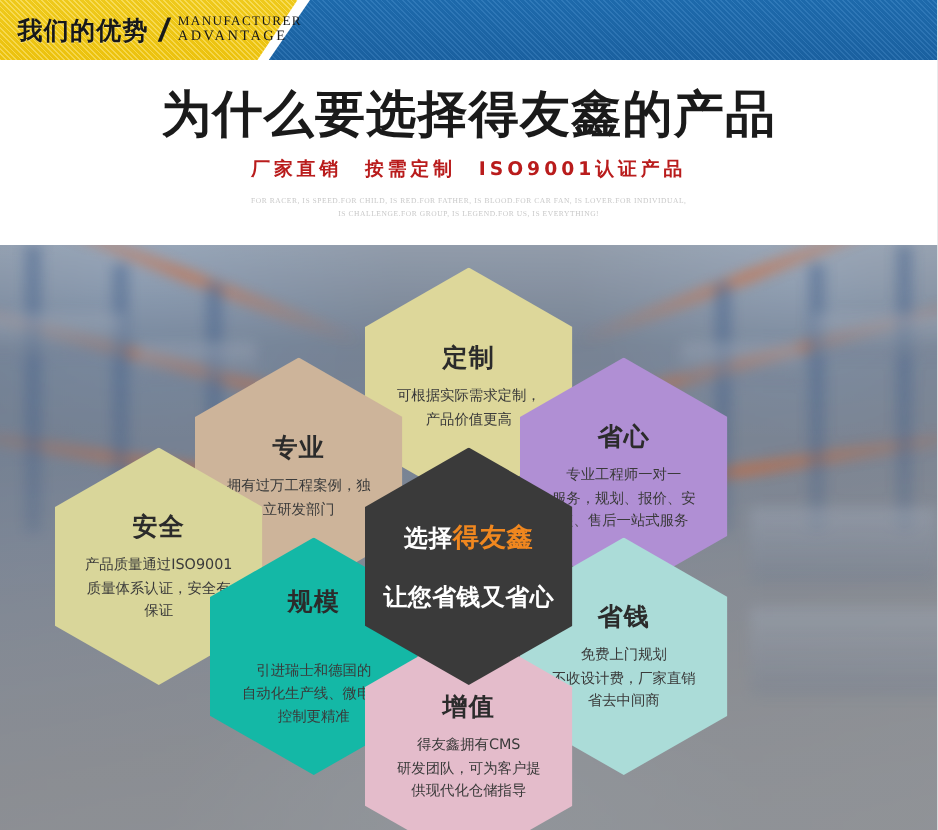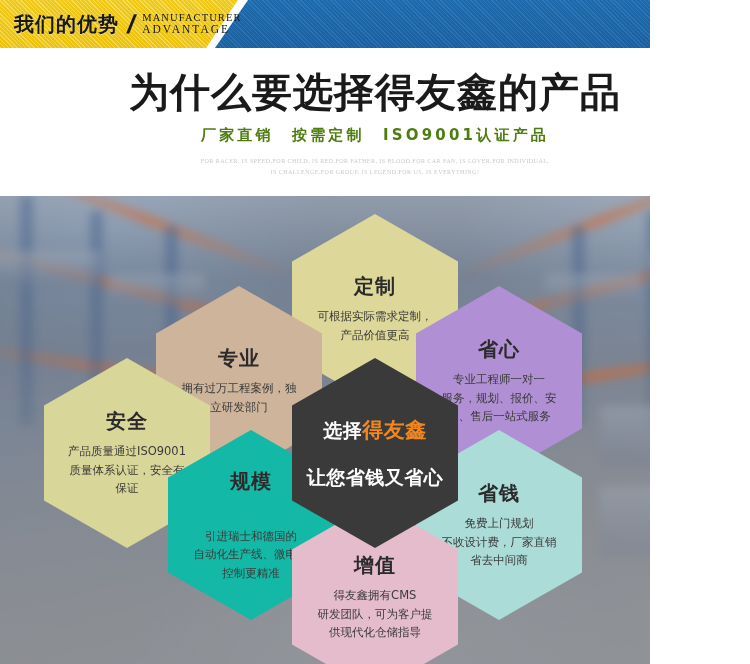--- a/index.html
+++ b/index.html
@@ -1,21 +1,21 @@
 <!DOCTYPE html>
 <html><head>
 <meta charset="utf-8">
 <style>
   * { margin:0; padding:0; box-sizing:border-box; }
   html,body{
     width:750px; height:664px;
     font-family:"Liberation Sans","DejaVu Sans",sans-serif;
     background:#ffffff; overflow:hidden;
   }
-  #page{ position:relative; width:650px; height:664px; overflow:hidden; background:#fff; }
+  #page{ position:relative; width:750px; height:664px; overflow:hidden; background:#fff; }
 
   
   .ribbon{ position:absolute; left:0; top:0; width:750px; height:48px; overflow:hidden; }
   .ribbon-blue{
     position:absolute; left:0; top:0; width:750px; height:48px;
     background:
       repeating-linear-gradient(45deg, rgba(255,255,255,.07) 0 1px, rgba(0,0,0,.05) 1px 3px),
       linear-gradient(#1f6fb4,#1b65a8);
     clip-path: polygon(215px 48px, 248px 0, 750px 0, 750px 48px);
   }
@@ -47,21 +47,21 @@
   .rb-en .l2{ font-size:11.5px; letter-spacing:2.0px; }
 
   
   .head{ position:absolute; left:0; top:48px; width:750px; height:148px; background:#fff; text-align:center; }
   .head h1{
     margin-top:23px; font-size:40px; font-weight:bold; color:#1a1a1a;
     letter-spacing:1px; line-height:1.05;
     font-family:"DejaVu Sans","Liberation Sans",sans-serif;
   }
   .head h2{
-    margin-top:13px; font-size:15px; color:#4d7c0f; font-weight:bold; letter-spacing:3.2px;
+    margin-top:13px; font-size:15px; color:#b91c1c; font-weight:bold; letter-spacing:3.2px;
     font-family:"DejaVu Sans","Liberation Sans",sans-serif;
   }
   .head .tiny{
     margin-top:11px; font-size:6px; color:#c9c9c9; letter-spacing:.45px; line-height:1.75;
     font-family:"Liberation Serif","DejaVu Serif",serif;
   }
 
   
   .stage{ position:absolute; left:0; top:196px; width:750px; height:468px; overflow:hidden; }
   .photo{ position:absolute; inset:0; overflow:hidden; background:#7e8896; }

